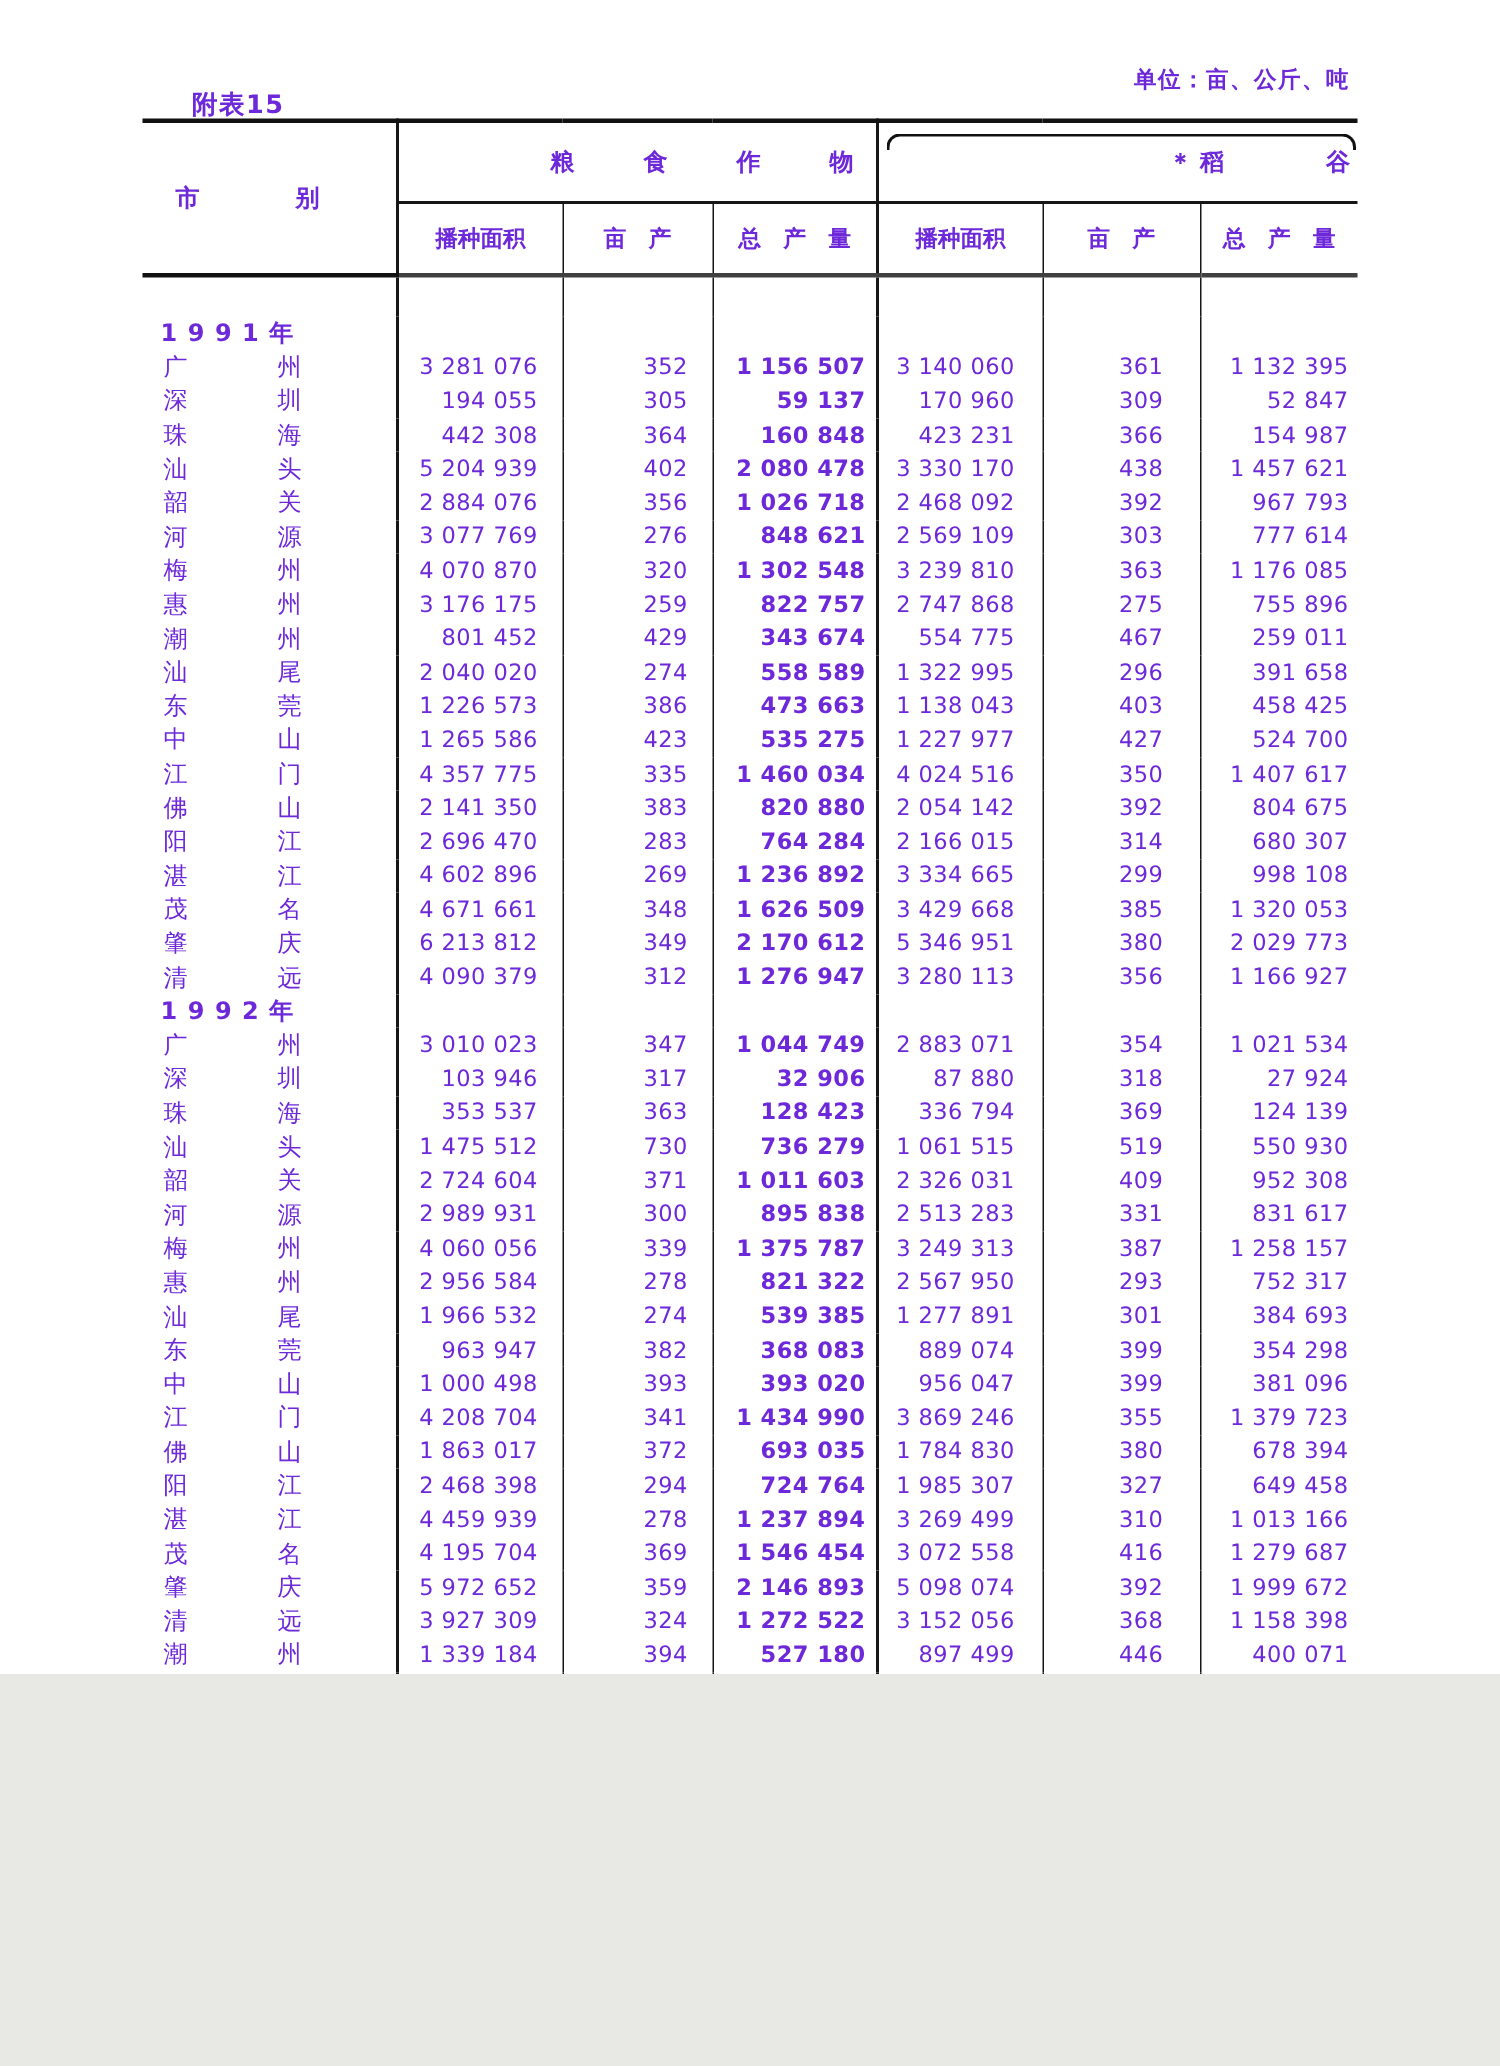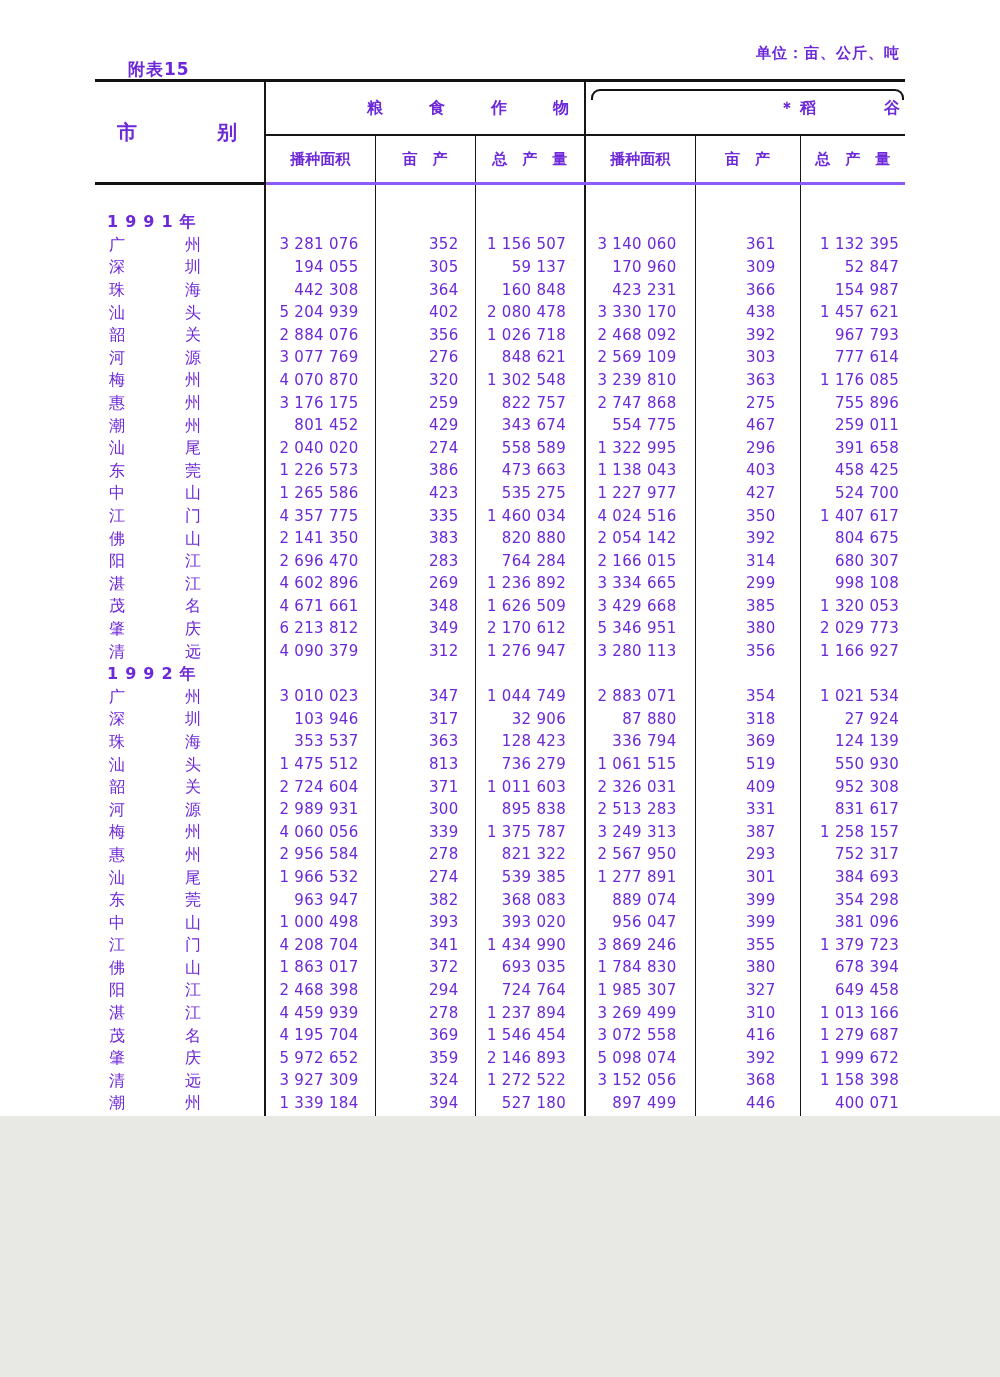--- a/index.html
+++ b/index.html
@@ -13,35 +13,35 @@
              border-top:3px solid #111;border-bottom:3px solid #111;}
   col.w1{width:170px}col.w2{width:110px}col.w3{width:100px}col.w4{width:110px}
   col.w5{width:110px}col.w6{width:105px}col.w7{width:105px}
   th{font-weight:700;font-size:15px;padding:0;}
   td{padding:0;font-size:15px;height:22.6px;line-height:1;vertical-align:middle;}
   
   .c2,.hg1{border-left:2px solid #161616;}
   .c5,.hg2{border-left:2px solid #161616;}
   .c3,.c4,.c6,.c7{border-left:1px solid #161616;}
   
-  .hc1{border-bottom:3px solid #111;text-align:left;padding-left:22px;font-size:20px;height:98px;}
+  .hc1{border-bottom:3px solid #111;text-align:left;padding-left:22px;font-size:16px;height:98px;}
   .hg1,.hg2{border-bottom:2px solid #161616;height:52px;text-align:right;}
   .hg1{letter-spacing:15px;font-size:16px;}
   .hg2{position:relative;font-size:16px;}
   .hg2-text{position:relative;letter-spacing:5px;}
   .rice-rule{position:absolute;left:5px;right:1px;top:7px;height:9px;
              border-top:2px solid #111;border-left:2px solid #111;border-right:2px solid #111;
              border-radius:9px 9px 0 0;}
-  .sub{height:46px;border-bottom:3px solid #8b5cf6;text-align:center;font-size:15px;}
+  .sub{height:46px;border-bottom:3px solid #404040;text-align:center;font-size:15px;}
   
   .city-cell{text-align:left;}
   .city-name{display:inline-block;padding-left:14px;font-size:16px;letter-spacing:60px;white-space:nowrap;}
   .year-cell{font-weight:700;font-size:16px;letter-spacing:7px;padding-left:12px;white-space:nowrap;}
   .num{text-align:right;letter-spacing:0.3px;white-space:nowrap;}
-  td.c2{padding-right:16px;} td.c3{padding-right:16px;} td.c4{padding-right:18px;}
+  td.c2{padding-right:16px;} td.c3{padding-right:16px;} td.c4{padding-right:7px;font-weight:bold;}
   td.c5{padding-right:18px;} td.c6{padding-right:24px;padding-left:44px;} td.c7{padding-right:6px;margin-left:23px;}
   .footer{margin-top:22px;text-align:right;padding-right:112px;font-size:16px;letter-spacing:2px;}
 </style>
 </head>
 <body>
 
 <div class="page">
 
   <div class="title-row">
     <span class="table-label">附表15</span>
@@ -299,21 +299,21 @@
           <td class="c2 num">353 537</td>
           <td class="c3 num">363</td>
           <td class="c4 num">128 423</td>
           <td class="c5 num">336 794</td>
           <td class="c6 num">369</td>
           <td class="c7 num">124 139</td>
         </tr>
         <tr class="">
           <td class="c1 city-cell"><span class="city-name">汕头</span></td>
           <td class="c2 num">1 475 512</td>
-          <td class="c3 num">813</td>
+          <td class="c3 num">730</td>
           <td class="c4 num">736 279</td>
           <td class="c5 num">1 061 515</td>
           <td class="c6 num">519</td>
           <td class="c7 num">550 930</td>
         </tr>
         <tr class="">
           <td class="c1 city-cell"><span class="city-name">韶关</span></td>
           <td class="c2 num">2 724 604</td>
           <td class="c3 num">371</td>
           <td class="c4 num">1 011 603</td>

